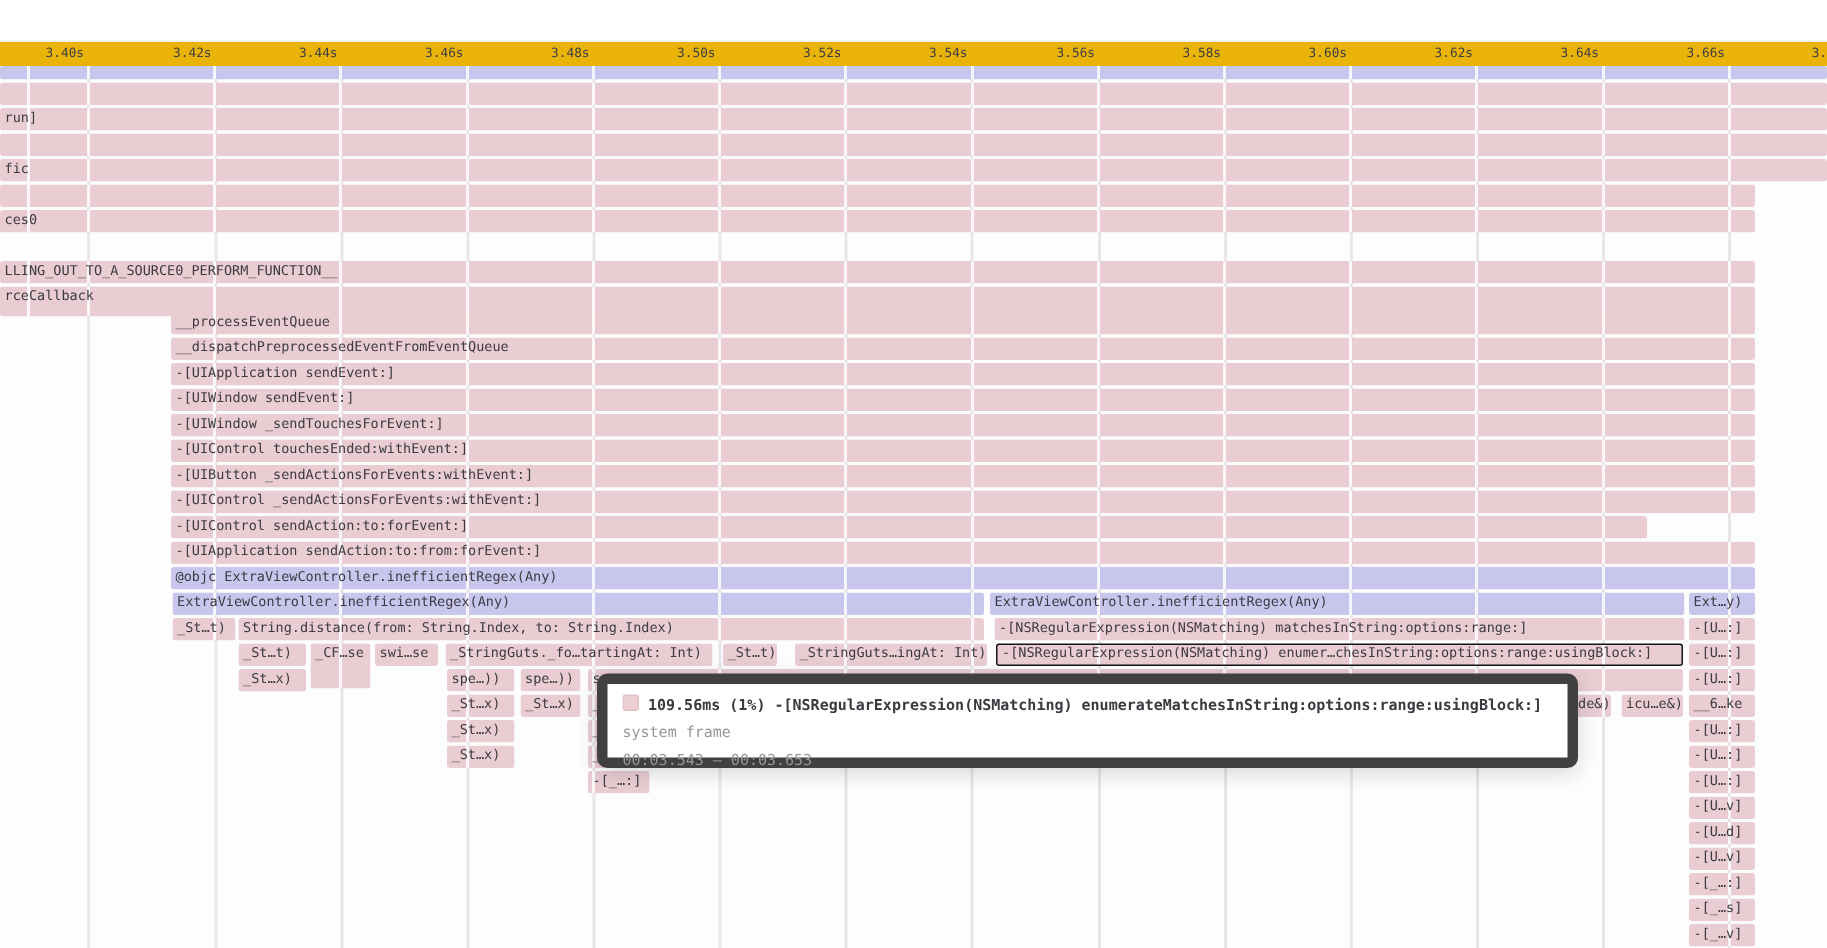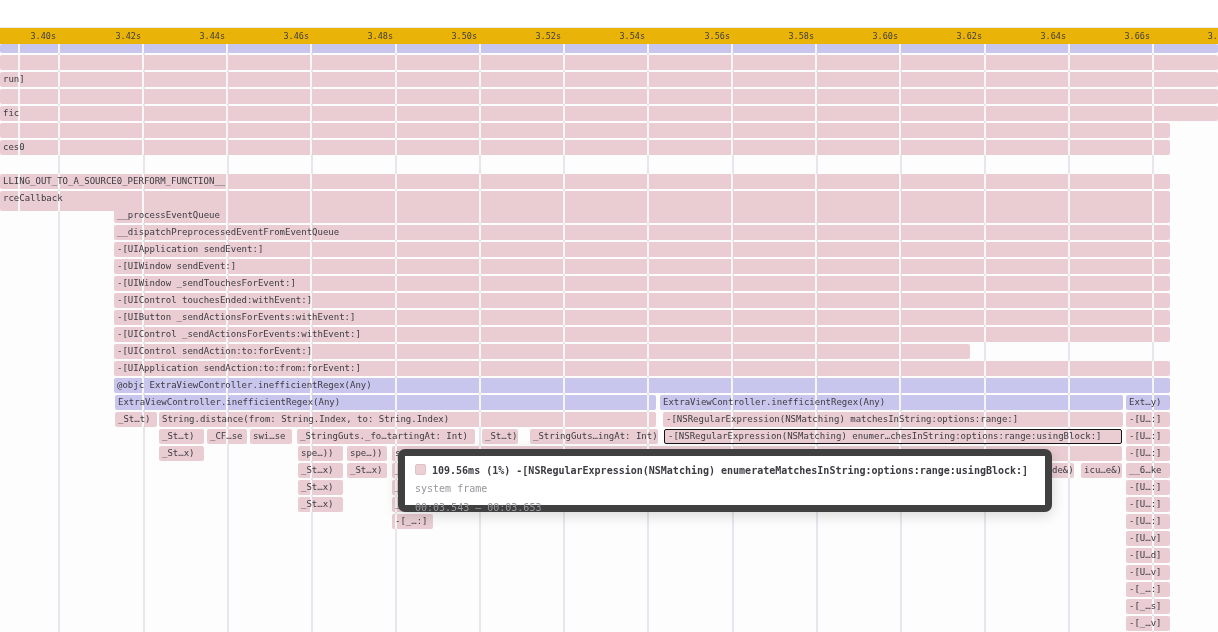--- a/index.html
+++ b/index.html
@@ -131,21 +131,21 @@
     </div>
     <div class="box" style="left: 114px; top: 310px; width: 1056px; height: 15px;">
       <span class="lbl" style="line-height: 15px;">-[UIButton _sendActionsForEvents:withEvent:]</span>
     </div>
     <div class="box" style="left: 114px; top: 293px; width: 1056px; height: 15px;">
       <span class="lbl" style="line-height: 15px;">-[UIControl touchesEnded:withEvent:]</span>
     </div>
     <div class="box" style="left: 114px; top: 327px; width: 1056px; height: 15px;">
       <span class="lbl" style="line-height: 15px;">-[UIControl _sendActionsForEvents:withEvent:]</span>
     </div>
-    <div class="box" style="left: 114px; top: 344px; width: 856px; height: 15px;">
+    <div class="box" style="left: 114px; top: 344px; width: 984px; height: 15px;">
       <span class="lbl" style="line-height: 15px;">-[UIControl sendAction:to:forEvent:]</span>
     </div>
     <div class="box" style="left: 114px; top: 361px; width: 1056px; height: 15px;">
       <span class="lbl" style="line-height: 15px;">-[UIApplication sendAction:to:from:forEvent:]</span>
     </div>
     <div class="box purple" style="left: 114px; top: 378px; width: 1056px; height: 15px;">
       <span class="lbl" style="line-height: 15px;">@objc ExtraViewController.inefficientRegex(Any)</span>
     </div>
     <div class="box purple" style="left: 115px; top: 395px; width: 541px; height: 15px;">
       <span class="lbl" style="line-height: 15px;">ExtraViewController.inefficientRegex(Any)</span>
@@ -164,21 +164,21 @@
     </div>
     <div class="box" style="left: 663px; top: 412px; width: 460px; height: 15px;">
       <span class="lbl" style="line-height: 15px;">-[NSRegularExpression(NSMatching) matchesInString:options:range:]</span>
     </div>
     <div class="box" style="left: 1126px; top: 412px; width: 44px; height: 15px;">
       <span class="lbl" style="line-height: 15px;">-[U…:]</span>
     </div>
     <div class="box" style="left: 159px; top: 429px; width: 45px; height: 15px;">
       <span class="lbl" style="line-height: 15px;">_St…t)</span>
     </div>
-    <div class="box" style="left: 207px; top: 429px; width: 40px; height: 15px;">
+    <div class="box" style="left: 207px; top: 429px; width: 40px; height: 30px;">
       <span class="lbl" style="line-height: 15px;">_CF…se</span>
     </div>
     <div class="box" style="left: 250px; top: 429px; width: 42px; height: 15px;">
       <span class="lbl" style="line-height: 15px;">swi…se</span>
     </div>
     <div class="box" style="left: 297px; top: 429px; width: 178px; height: 15px;">
       <span class="lbl" style="line-height: 15px;">_StringGuts._fo…tartingAt: Int)</span>
     </div>
     <div class="box" style="left: 482px; top: 429px; width: 36px; height: 15px;">
       <span class="lbl" style="line-height: 15px;">_St…t)</span>

